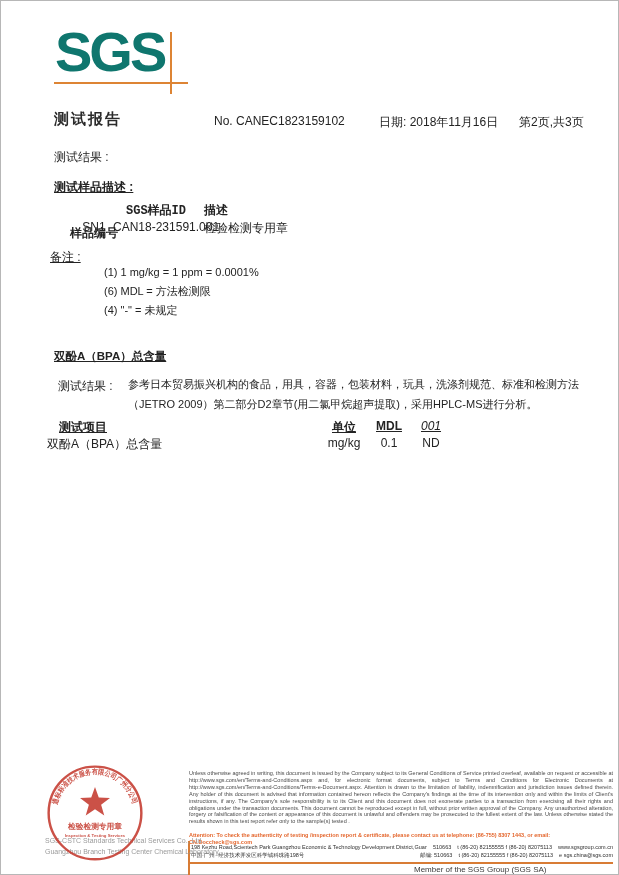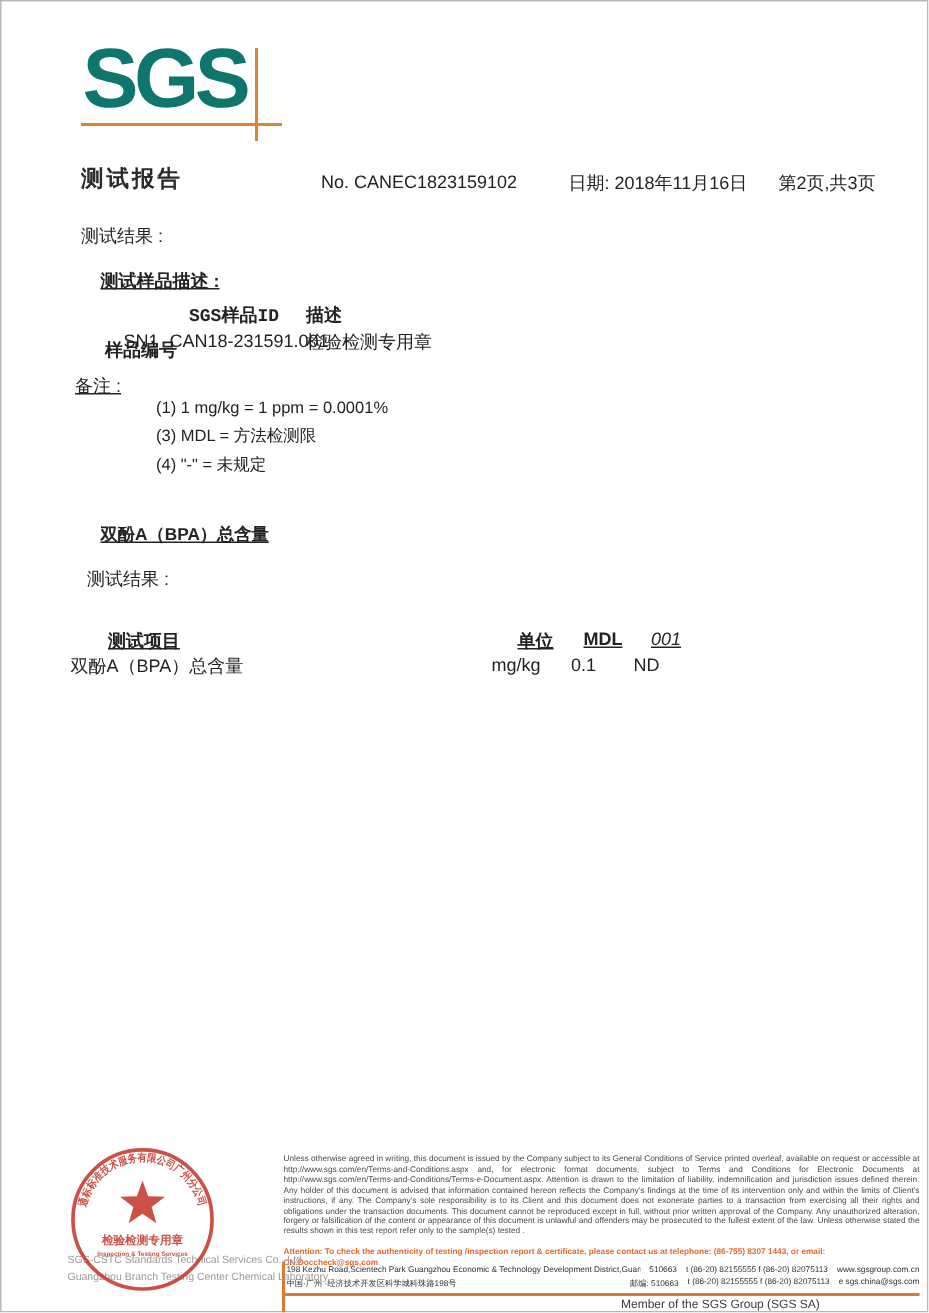--- a/index.html
+++ b/index.html
@@ -1,21 +1,21 @@
 <!DOCTYPE html>
 <html><head>
 <meta charset="utf-8">
 <style>
   html,body{margin:0;padding:0;background:#fff;}
   body{width:619px;height:875px;overflow:hidden;font-family:"Liberation Sans","DejaVu Sans",sans-serif;-webkit-text-size-adjust:none;text-size-adjust:none;}
   .page{position:relative;width:619px;height:875px;background:#fff;border:1px solid #b7b7b7;box-sizing:border-box;}
   .abs{position:absolute;}
   .txt{font-size:12px;color:#232323;white-space:nowrap;}
   .bold{font-weight:bold;}
-  .ul{text-decoration:underline;margin-left:13px;}
+  .ul{text-decoration:underline;}
   
   .logo-text{left:54px;top:23px;font-size:56px;line-height:56px;font-weight:900;color:#0f766e;letter-spacing:-3px;font-family:"Liberation Sans",sans-serif;}
   .logo-hline{left:53px;top:81px;width:134px;height:2px;background:#dd8434;}
   .logo-vline{left:169px;top:31px;width:2px;height:62px;background:#dd8434;}
   
   .report-title{left:53px;top:109px;font-size:15px;font-weight:bold;color:#2b2b2b;letter-spacing:2px;}
   .hdr-no{left:213px;top:113px;}
   .hdr-date{left:378px;top:113px;}
   .hdr-page{left:518px;top:113px;}
   
@@ -65,27 +65,28 @@
   <div class="abs txt bold s-c2" style="top:201px;font-family:Liberation Mono, monospace;">SGS样品ID</div>
   <div class="abs txt bold s-c3" style="top:201px;">描述</div>
 
   <div class="abs txt s-c1" style="top:219px;">SN1</div>
   <div class="abs txt s-c2" style="top:219px;">CAN18-231591.001</div>
   <div class="abs txt s-c3" style="top:219px;">检验检测专用章</div>
 
   <div class="abs txt" style="left:49px;top:248px;text-decoration:underline;">备注 :</div>
   <div class="abs" style="left:103px;top:262px;">
     <div class="note-item">(1) 1 mg/kg = 1 ppm = 0.0001%</div>
-    <div class="note-item">(3) MDL = 方法检测限</div>
+    <div class="note-item">(6) MDL = 方法检测限</div>
     <div class="note-item">(4) "-" = 未规定</div>
   </div>
 
   <div class="abs txt bold ul" style="left:53px;top:348px;font-size:11.5px;">双酚A（BPA）总含量</div>
 
   <div class="abs txt" style="left:57px;top:377px;">测试结果 :</div>
+  <div class="abs method-text">参考日本贸易振兴机构的食品，用具，容器，包装材料，玩具，洗涤剂规范、标准和检测方法（JETRO 2009）第二部分D2章节(用二氯甲烷超声提取)，采用HPLC-MS进行分析。</div>
 
   <div class="abs txt bold ul r-lbl-h" style="top:418px;">测试项目</div>
   <div class="abs txt bold ul r-c2" style="top:418px;">单位</div>
   <div class="abs txt bold ul r-c3" style="top:418px;">MDL</div>
   <div class="abs txt ul italic r-c4" style="top:418px;">001</div>
 
   <div class="abs txt r-lbl" style="top:435px;">双酚A（BPA）总含量</div>
   <div class="abs txt r-c2" style="top:435px;">mg/kg</div>
   <div class="abs txt r-c3" style="top:435px;">0.1</div>
   <div class="abs txt r-c4" style="top:435px;">ND</div>

